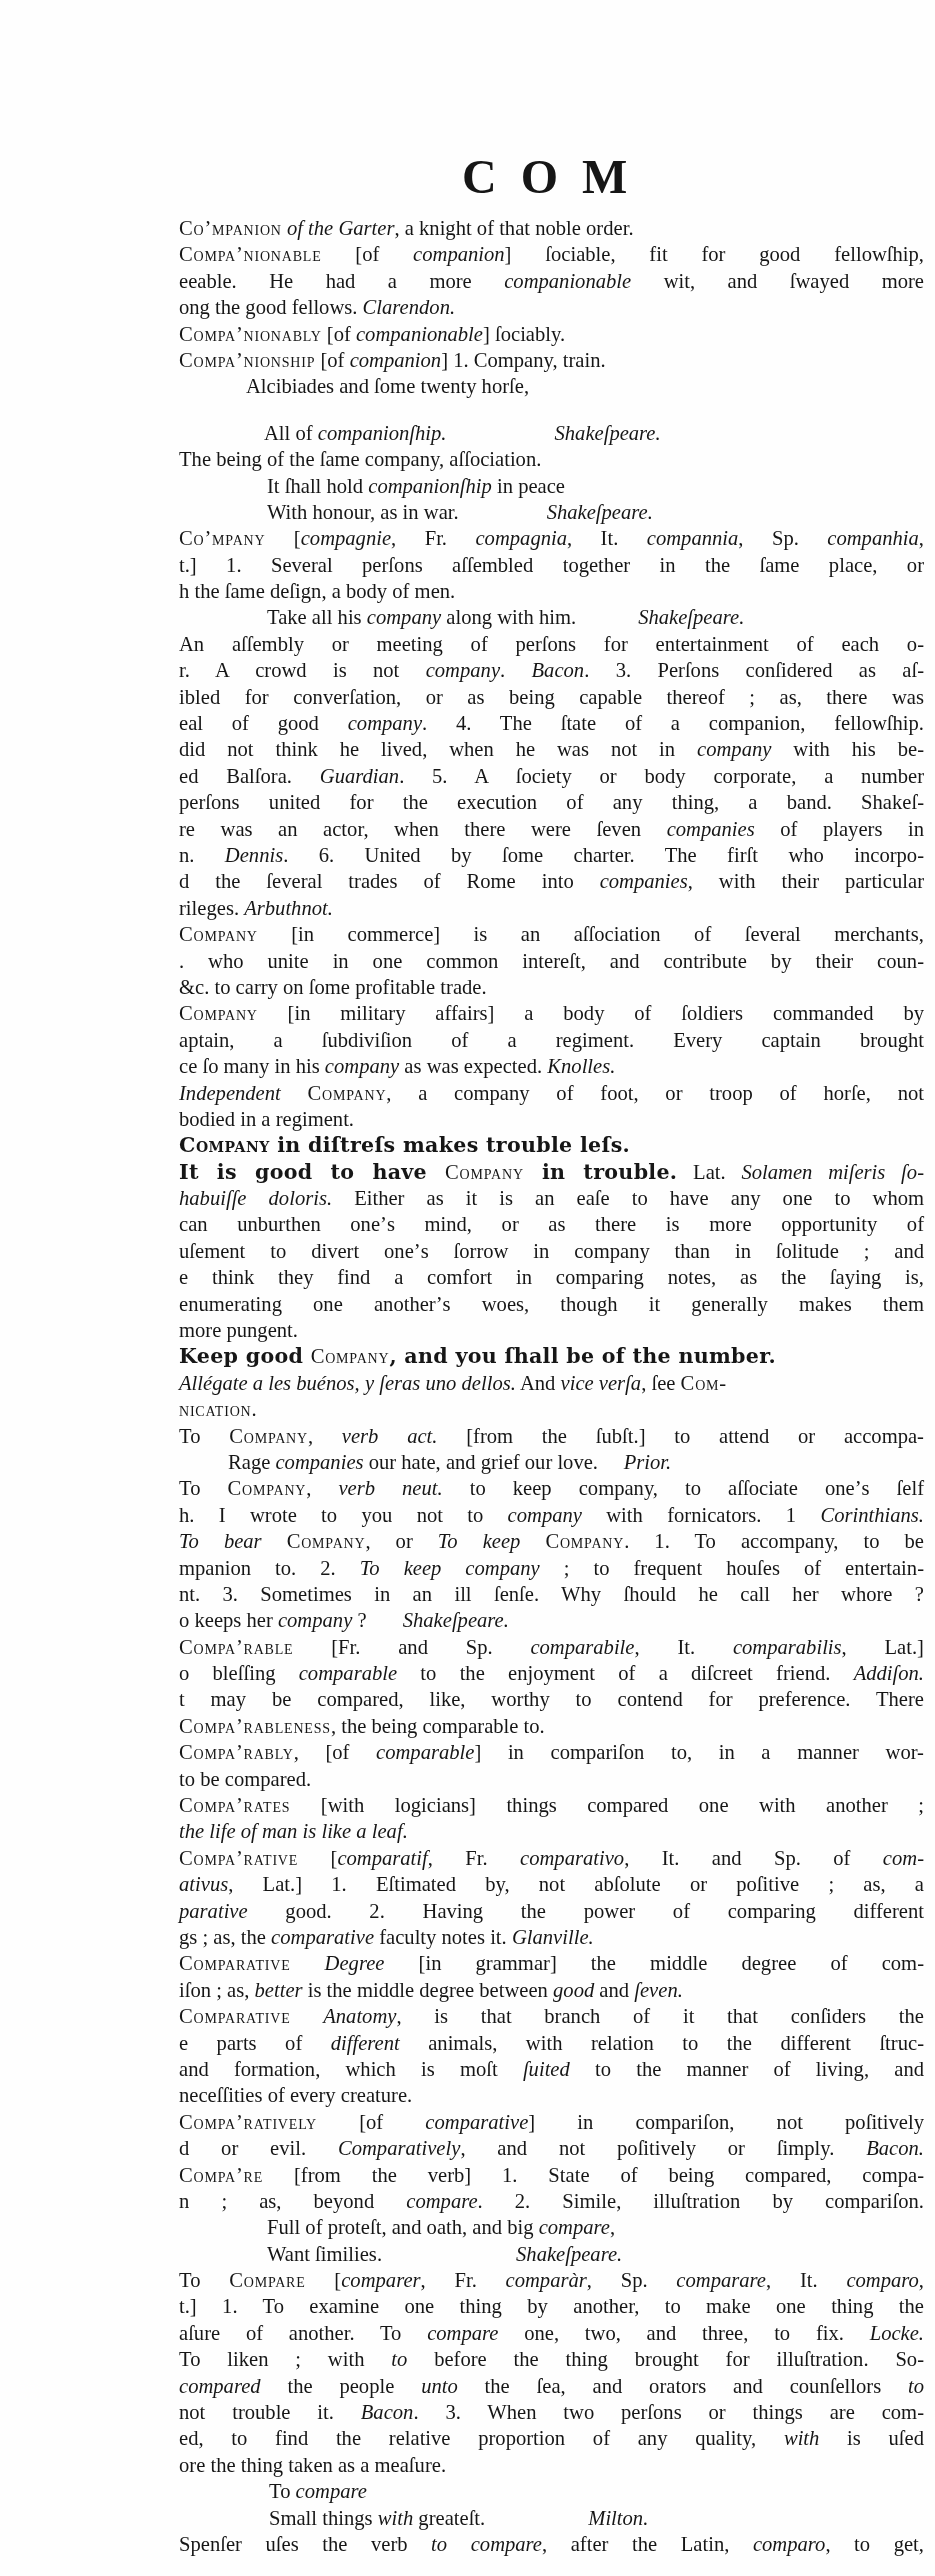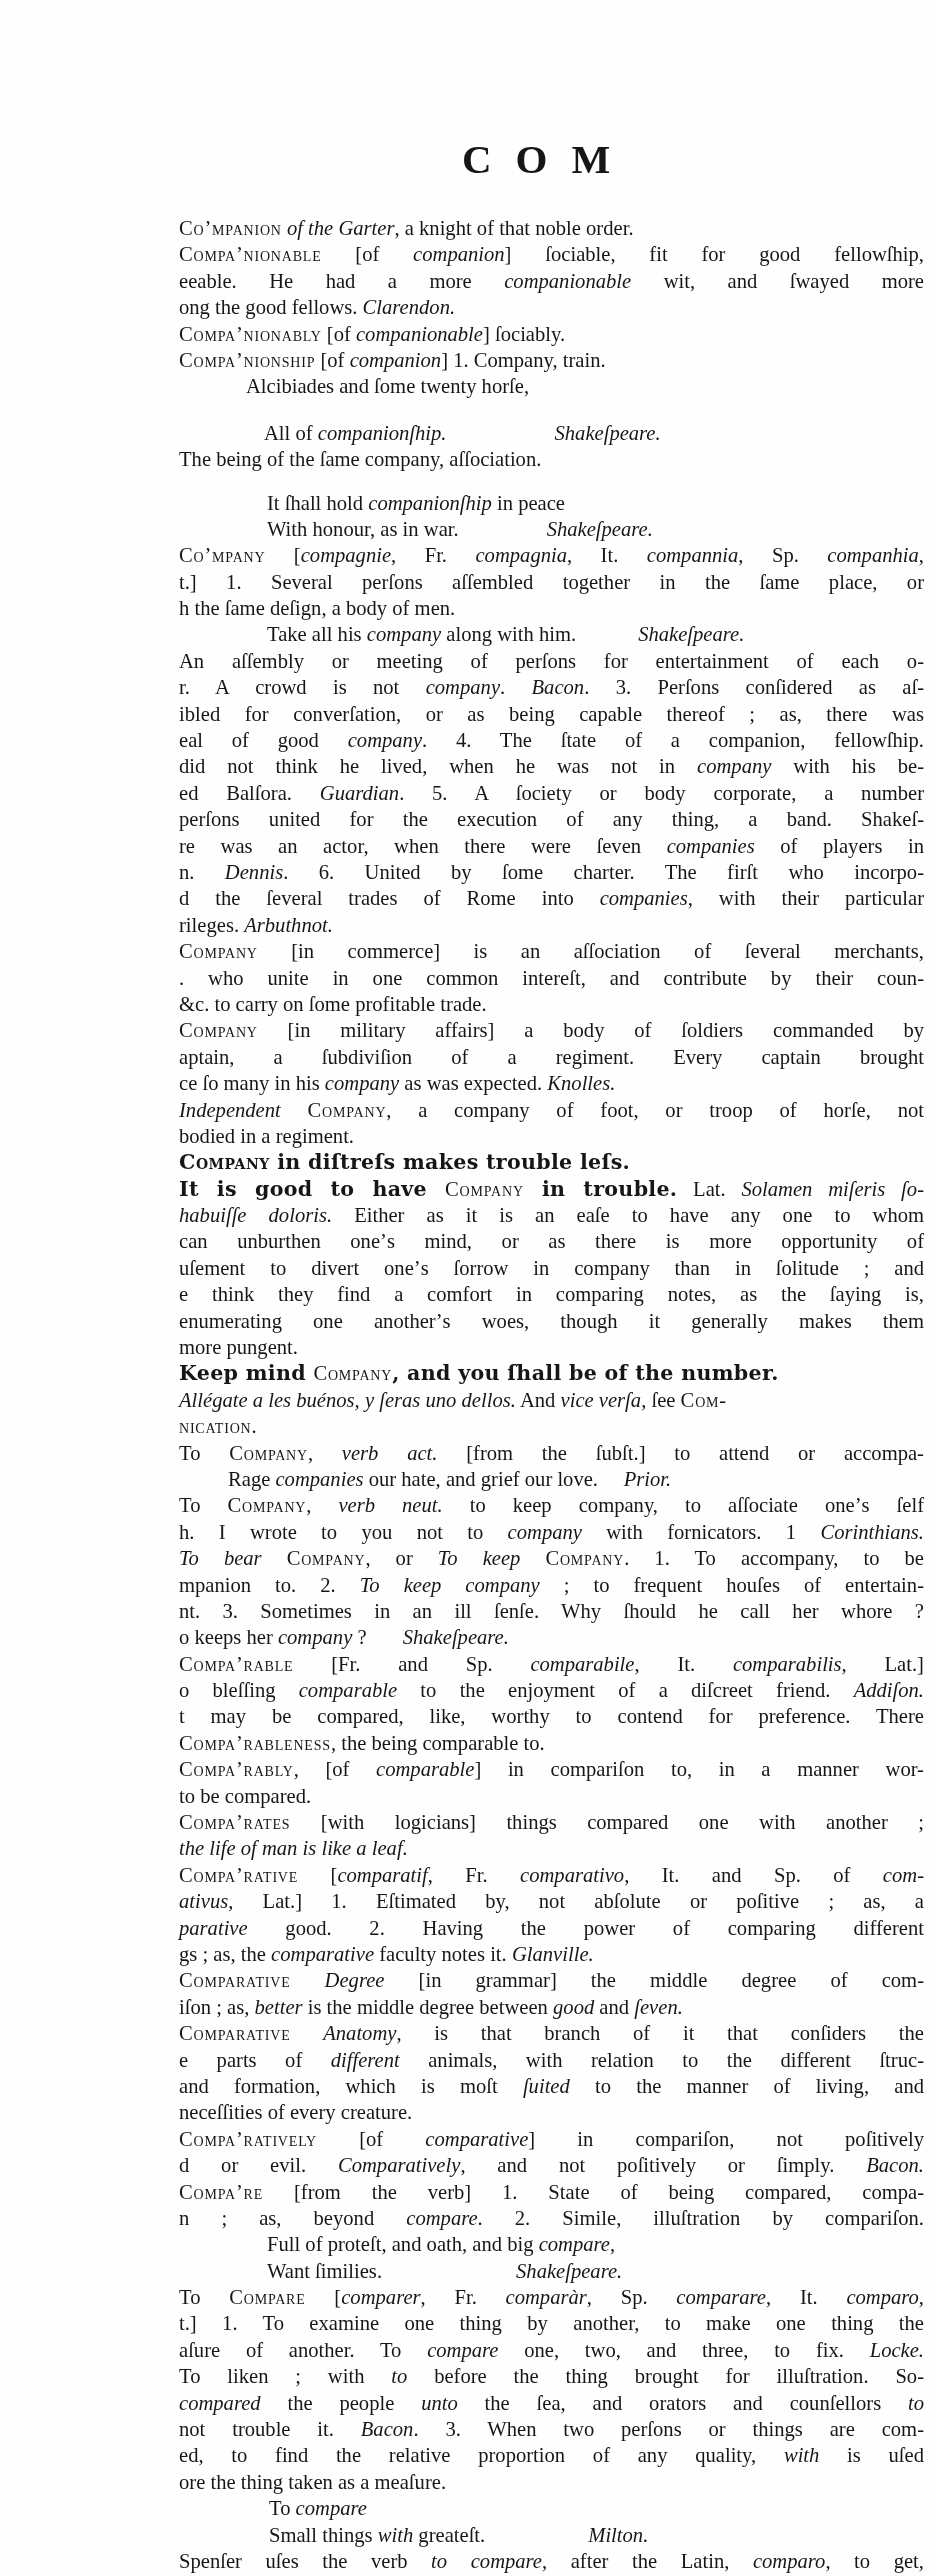--- a/index.html
+++ b/index.html
@@ -1,18 +1,18 @@
 <!DOCTYPE html>
 <html style="font-size:8.2px"><head>
 <meta charset="utf-8">
 <style>
   html,body{margin:0;padding:0;background:#ffffff;}
   .page{position:relative;width:936px;height:3242px;background:#fefefe;overflow:hidden;
         color:#161616;font-family:"Liberation Serif",serif;}
-  .title{position:absolute;top:135px;left:462px;font-size:41px;font-weight:700;
+  .title{position:absolute;top:149px;left:462px;font-size:48px;font-weight:700;
          letter-spacing:24px;white-space:nowrap;font-family:"Liberation Serif",serif;}
   .text{position:absolute;top:215px;left:179px;width:745px;font-size:20.6px;line-height:26.4px;}
   .line{height:26.4px;white-space:nowrap;}
   .line.j{white-space:normal;text-align:justify;text-align-last:justify;}
   .s-r{font-style:normal;}
   .s-i{font-style:italic;}
   .s-sc{font-variant:small-caps;letter-spacing:0.8px;}
   .s-scbl{font-variant:small-caps;font-weight:700;letter-spacing:0.5px;font-family:"DejaVu Serif",serif;}
   .s-bl{font-weight:700;letter-spacing:0.3px;font-family:"DejaVu Serif",serif;}
 </style>
@@ -24,21 +24,21 @@
   <div class="text">
       <div class="line"><span class="s-sc">Coʼmpanion</span><span class="s-r"> </span><span class="s-i">of the Garter</span><span class="s-r">, a knight of that noble order.</span></div>
       <div class="line j"><span class="s-sc">Compaʼnionable</span><span class="s-r"> [of </span><span class="s-i">companion</span><span class="s-r">] ſociable, fit for good fellowſhip,</span></div>
       <div class="line j"><span class="s-r">eeable.  He had a more </span><span class="s-i">companionable</span><span class="s-r"> wit, and ſwayed more</span></div>
       <div class="line"><span class="s-r">ong the good fellows.  </span><span class="s-i">Clarendon.</span></div>
       <div class="line"><span class="s-sc">Compaʼnionably</span><span class="s-r"> [of </span><span class="s-i">companionable</span><span class="s-r">] ſociably.</span></div>
       <div class="line"><span class="s-sc">Compaʼnionship</span><span class="s-r"> [of </span><span class="s-i">companion</span><span class="s-r">]  1. Company, train.</span></div>
       <div class="line" style="padding-left: 67px;"><span class="s-r">Alcibiades and ſome twenty horſe,</span></div>
       <div class="line" style="padding-left: 85px; margin-top: 20px;"><span class="s-r">All of </span><span class="s-i">companionſhip.</span><span class="s-i" style="display: inline-block; margin-left: 108px;">Shakeſpeare.</span></div>
       <div class="line"><span class="s-r">The being of the ſame company, aſſociation.</span></div>
-      <div class="line" style="padding-left: 88px; margin-top: 17px;"><span class="s-r">It ſhall hold </span><span class="s-i">companionſhip</span><span class="s-r"> in peace</span></div>
+      <div class="line" style="padding-left: 88px;"><span class="s-r">It ſhall hold </span><span class="s-i">companionſhip</span><span class="s-r"> in peace</span></div>
       <div class="line" style="padding-left: 88px;"><span class="s-r">With honour, as in war.</span><span class="s-i" style="display: inline-block; margin-left: 88px;">Shakeſpeare.</span></div>
       <div class="line j"><span class="s-sc">Coʼmpany</span><span class="s-r"> [</span><span class="s-i">compagnie</span><span class="s-r">, Fr. </span><span class="s-i">compagnia</span><span class="s-r">, It. </span><span class="s-i">compannia</span><span class="s-r">, Sp. </span><span class="s-i">companhia</span><span class="s-r">,</span></div>
       <div class="line j"><span class="s-r">t.]  1. Several perſons aſſembled together in the ſame place, or</span></div>
       <div class="line"><span class="s-r">h the ſame deſign, a body of men.</span></div>
       <div class="line" style="padding-left: 88px;"><span class="s-r">Take all his </span><span class="s-i">company</span><span class="s-r"> along with him.</span><span class="s-i" style="display: inline-block; margin-left: 62px;">Shakeſpeare.</span></div>
       <div class="line j"><span class="s-r">An aſſembly or meeting of perſons for entertainment of each o-</span></div>
       <div class="line j"><span class="s-r">r.  A crowd is not </span><span class="s-i">company</span><span class="s-r">.  </span><span class="s-i">Bacon</span><span class="s-r">.  3. Perſons conſidered as aſ-</span></div>
       <div class="line j"><span class="s-r">ibled for converſation, or as being capable thereof ; as, there was</span></div>
       <div class="line j"><span class="s-r">eal of good </span><span class="s-i">company</span><span class="s-r">.  4. The ſtate of a companion, fellowſhip.</span></div>
       <div class="line j"><span class="s-r">did not think he lived, when he was not in </span><span class="s-i">company</span><span class="s-r"> with his be-</span></div>
@@ -57,21 +57,21 @@
       <div class="line j"><span class="s-i">Independent</span><span class="s-r"> </span><span class="s-sc">Company</span><span class="s-r">, a company of foot, or troop of horſe, not</span></div>
       <div class="line"><span class="s-r">bodied in a regiment.</span></div>
       <div class="line"><span class="s-scbl">Company</span><span class="s-bl"> in diſtreſs makes trouble leſs.</span></div>
       <div class="line j"><span class="s-bl">It is good to have </span><span class="s-sc">Company</span><span class="s-bl"> in trouble.</span><span class="s-r">  Lat. </span><span class="s-i">Solamen miſeris ſo-</span></div>
       <div class="line j"><span class="s-i">habuiſſe doloris.</span><span class="s-r">  Either as it is an eaſe to have any one to whom</span></div>
       <div class="line j"><span class="s-r">can unburthen oneʼs mind, or as there is more opportunity of</span></div>
       <div class="line j"><span class="s-r">uſement to divert oneʼs ſorrow in company than in ſolitude ; and</span></div>
       <div class="line j"><span class="s-r">e think they find a comfort in comparing notes, as the ſaying is,</span></div>
       <div class="line j"><span class="s-r">enumerating one anotherʼs woes, though it generally makes them</span></div>
       <div class="line"><span class="s-r">more pungent.</span></div>
-      <div class="line"><span class="s-bl">Keep mind </span><span class="s-sc">Company</span><span class="s-bl">, and you ſhall be of the number.</span></div>
+      <div class="line"><span class="s-bl">Keep good </span><span class="s-sc">Company</span><span class="s-bl">, and you ſhall be of the number.</span></div>
       <div class="line"><span class="s-i">Allégate a les buénos, y ſeras uno dellos.</span><span class="s-r">  And </span><span class="s-i">vice verſa</span><span class="s-r">, ſee </span><span class="s-sc">Com-</span></div>
       <div class="line"><span class="s-sc">nication.</span></div>
       <div class="line j"><span class="s-r">To </span><span class="s-sc">Company</span><span class="s-r">, </span><span class="s-i">verb act.</span><span class="s-r"> [from the ſubſt.] to attend or accompa-</span></div>
       <div class="line" style="padding-left: 49px;"><span class="s-r">Rage </span><span class="s-i">companies</span><span class="s-r"> our hate, and grief our love.  </span><span class="s-i" style="display: inline-block; margin-left: 20.6px;">Prior.</span></div>
       <div class="line j"><span class="s-r">To </span><span class="s-sc">Company</span><span class="s-r">, </span><span class="s-i">verb neut.</span><span class="s-r"> to keep company, to aſſociate oneʼs ſelf</span></div>
       <div class="line j"><span class="s-r">h.  I wrote to you not to </span><span class="s-i">company</span><span class="s-r"> with fornicators.  1 </span><span class="s-i">Corinthians.</span></div>
       <div class="line j"><span class="s-i">To bear </span><span class="s-sc">Company</span><span class="s-r">, or </span><span class="s-i">To keep </span><span class="s-sc">Company</span><span class="s-r">.  1. To accompany, to be</span></div>
       <div class="line j"><span class="s-r">mpanion to.  2. </span><span class="s-i">To keep company</span><span class="s-r"> ; to frequent houſes of entertain-</span></div>
       <div class="line j"><span class="s-r">nt.  3. Sometimes in an ill ſenſe.  Why ſhould he call her whore ?</span></div>
       <div class="line"><span class="s-r">o keeps her </span><span class="s-i">company</span><span class="s-r"> ?  </span><span class="s-i" style="display: inline-block; margin-left: 31px;">Shakeſpeare.</span></div>

